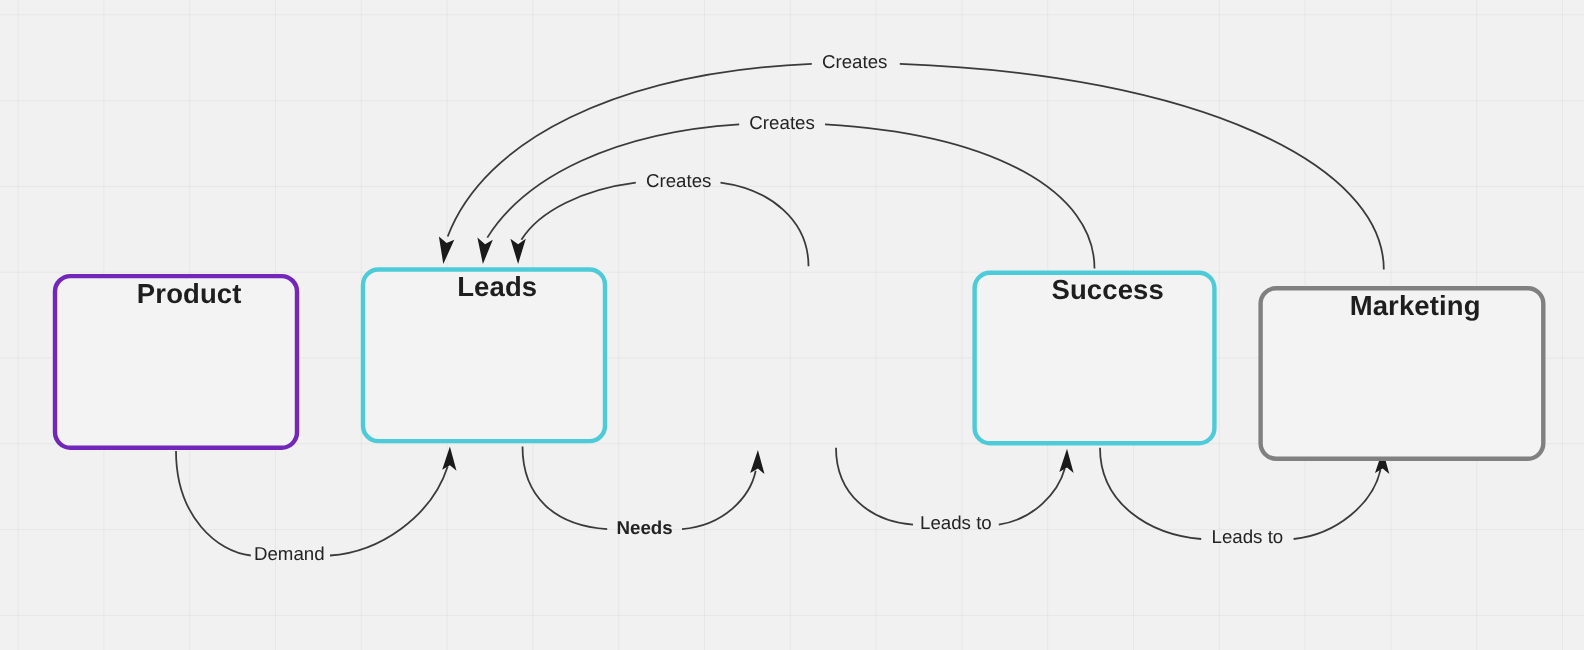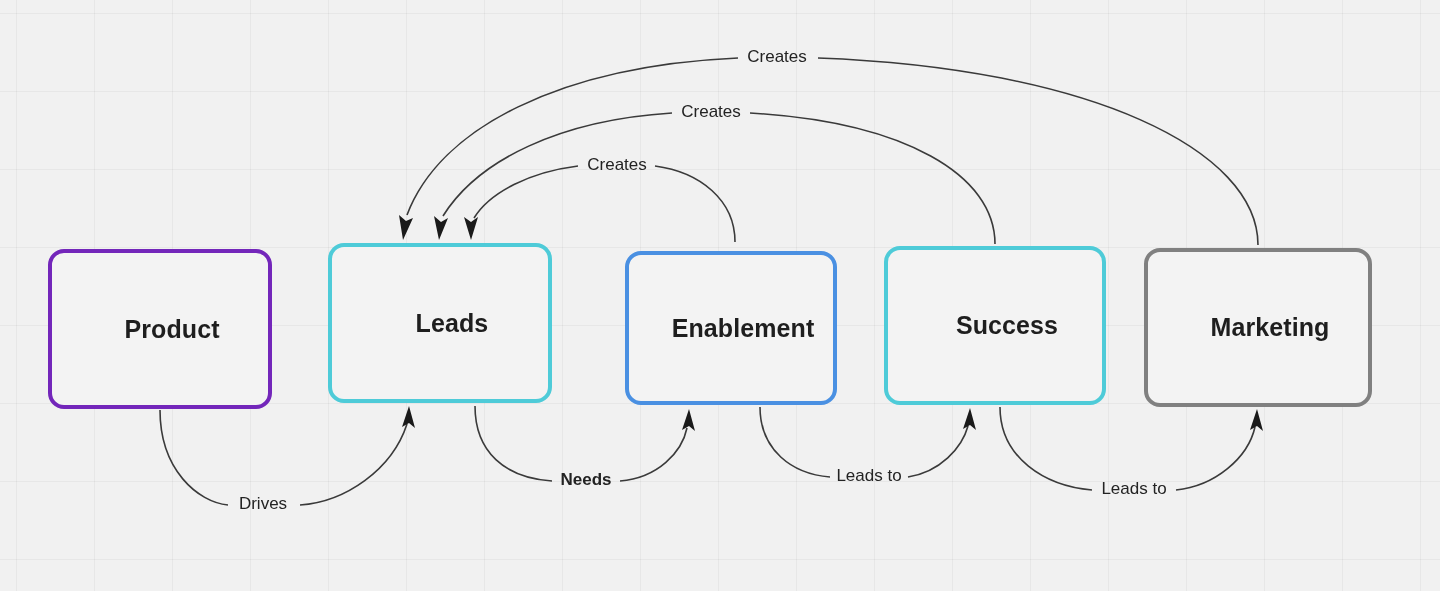--- a/index.html
+++ b/index.html
@@ -41,21 +41,21 @@
     height: 591px;
   }
   .node {
     position: absolute;
     box-sizing: border-box;
     background: #f3f3f3;
     border-style: solid;
     border-width: 4px;
     border-radius: 16px;
     display: flex;
-    align-items: center;
+    align-items: flex-start;
     justify-content: center;
     padding-left: 24px;
   }
   .node-label {
     font-size: 25px;
     font-weight: bold;
     color: #1e1e1e;
     letter-spacing: 0.1px;
     white-space: nowrap;
   }
@@ -126,31 +126,28 @@
     </g>
   </svg>
 
   <div id="nodes">
     <div class="node" style="left: 48px; top: 249px; width: 224px; height: 160px; border-color: rgb(115, 38, 186);">
       <span class="node-label">Product</span>
     </div>
     <div class="node" style="left: 328px; top: 243px; width: 224px; height: 160px; border-color: rgb(78, 203, 216);">
       <span class="node-label">Leads</span>
     </div>
-    <div class="node" style="left: 625px; top: 251px; width: 212px; height: 154px; border-color: rgb(74, 144, 226);">
-      <span class="node-label">Enablement</span>
-    </div>
     <div class="node" style="left: 884px; top: 246px; width: 222px; height: 159px; border-color: rgb(78, 203, 216);">
       <span class="node-label">Success</span>
     </div>
-    <div class="node" style="left: 1144px; top: 248px; width: 228px; height: 159px; border-color: rgb(128, 128, 128);">
+    <div class="node" style="left: 1144px; top: 260px; width: 261px; height: 159px; border-color: rgb(128, 128, 128);">
       <span class="node-label">Marketing</span>
     </div>
 
-    <div class="edge-label" style="left: 263px; top: 504px;">Drives</div>
+    <div class="edge-label" style="left: 263px; top: 504px;">Demand</div>
     <div class="edge-label" style="left: 586px; top: 480px; font-weight: bold;">Needs</div>
     <div class="edge-label" style="left: 869px; top: 476px;">Leads to</div>
     <div class="edge-label" style="left: 1134px; top: 489px;">Leads to</div>
     <div class="edge-label" style="left: 617px; top: 165px;">Creates</div>
     <div class="edge-label" style="left: 711px; top: 112px;">Creates</div>
     <div class="edge-label" style="left: 777px; top: 57px;">Creates</div>
   </div>
 </div>
 
 </body></html>

